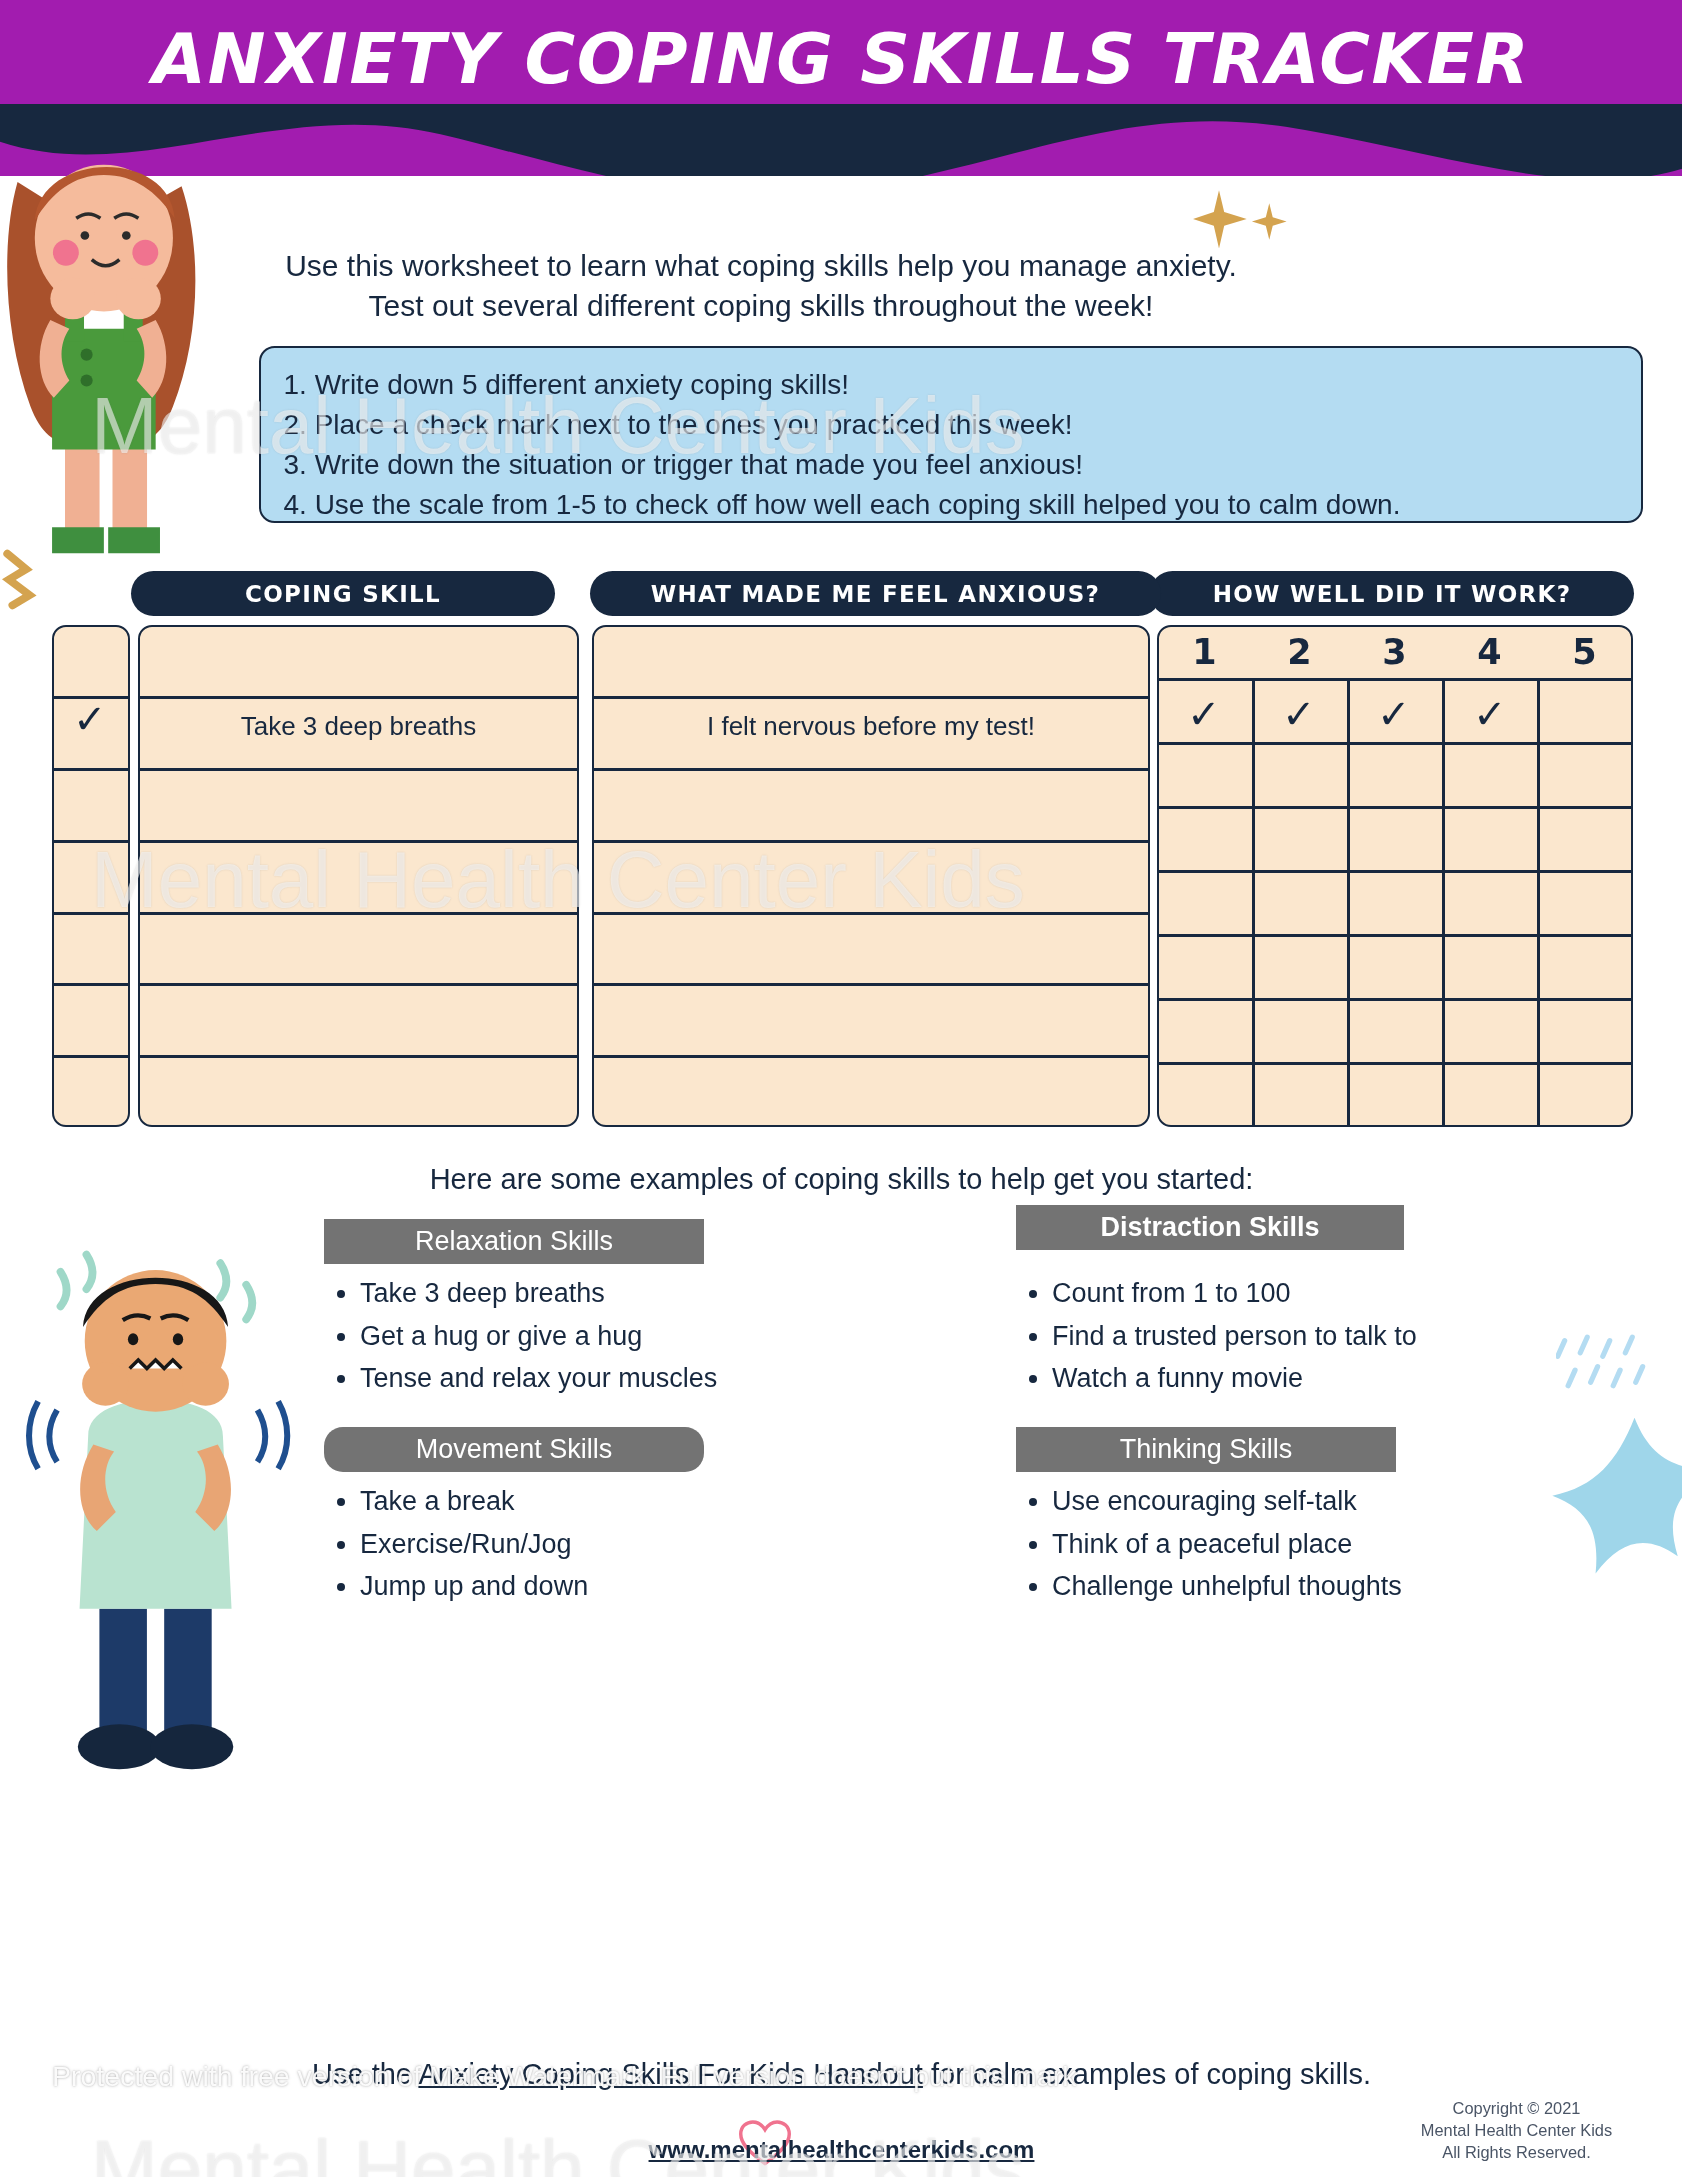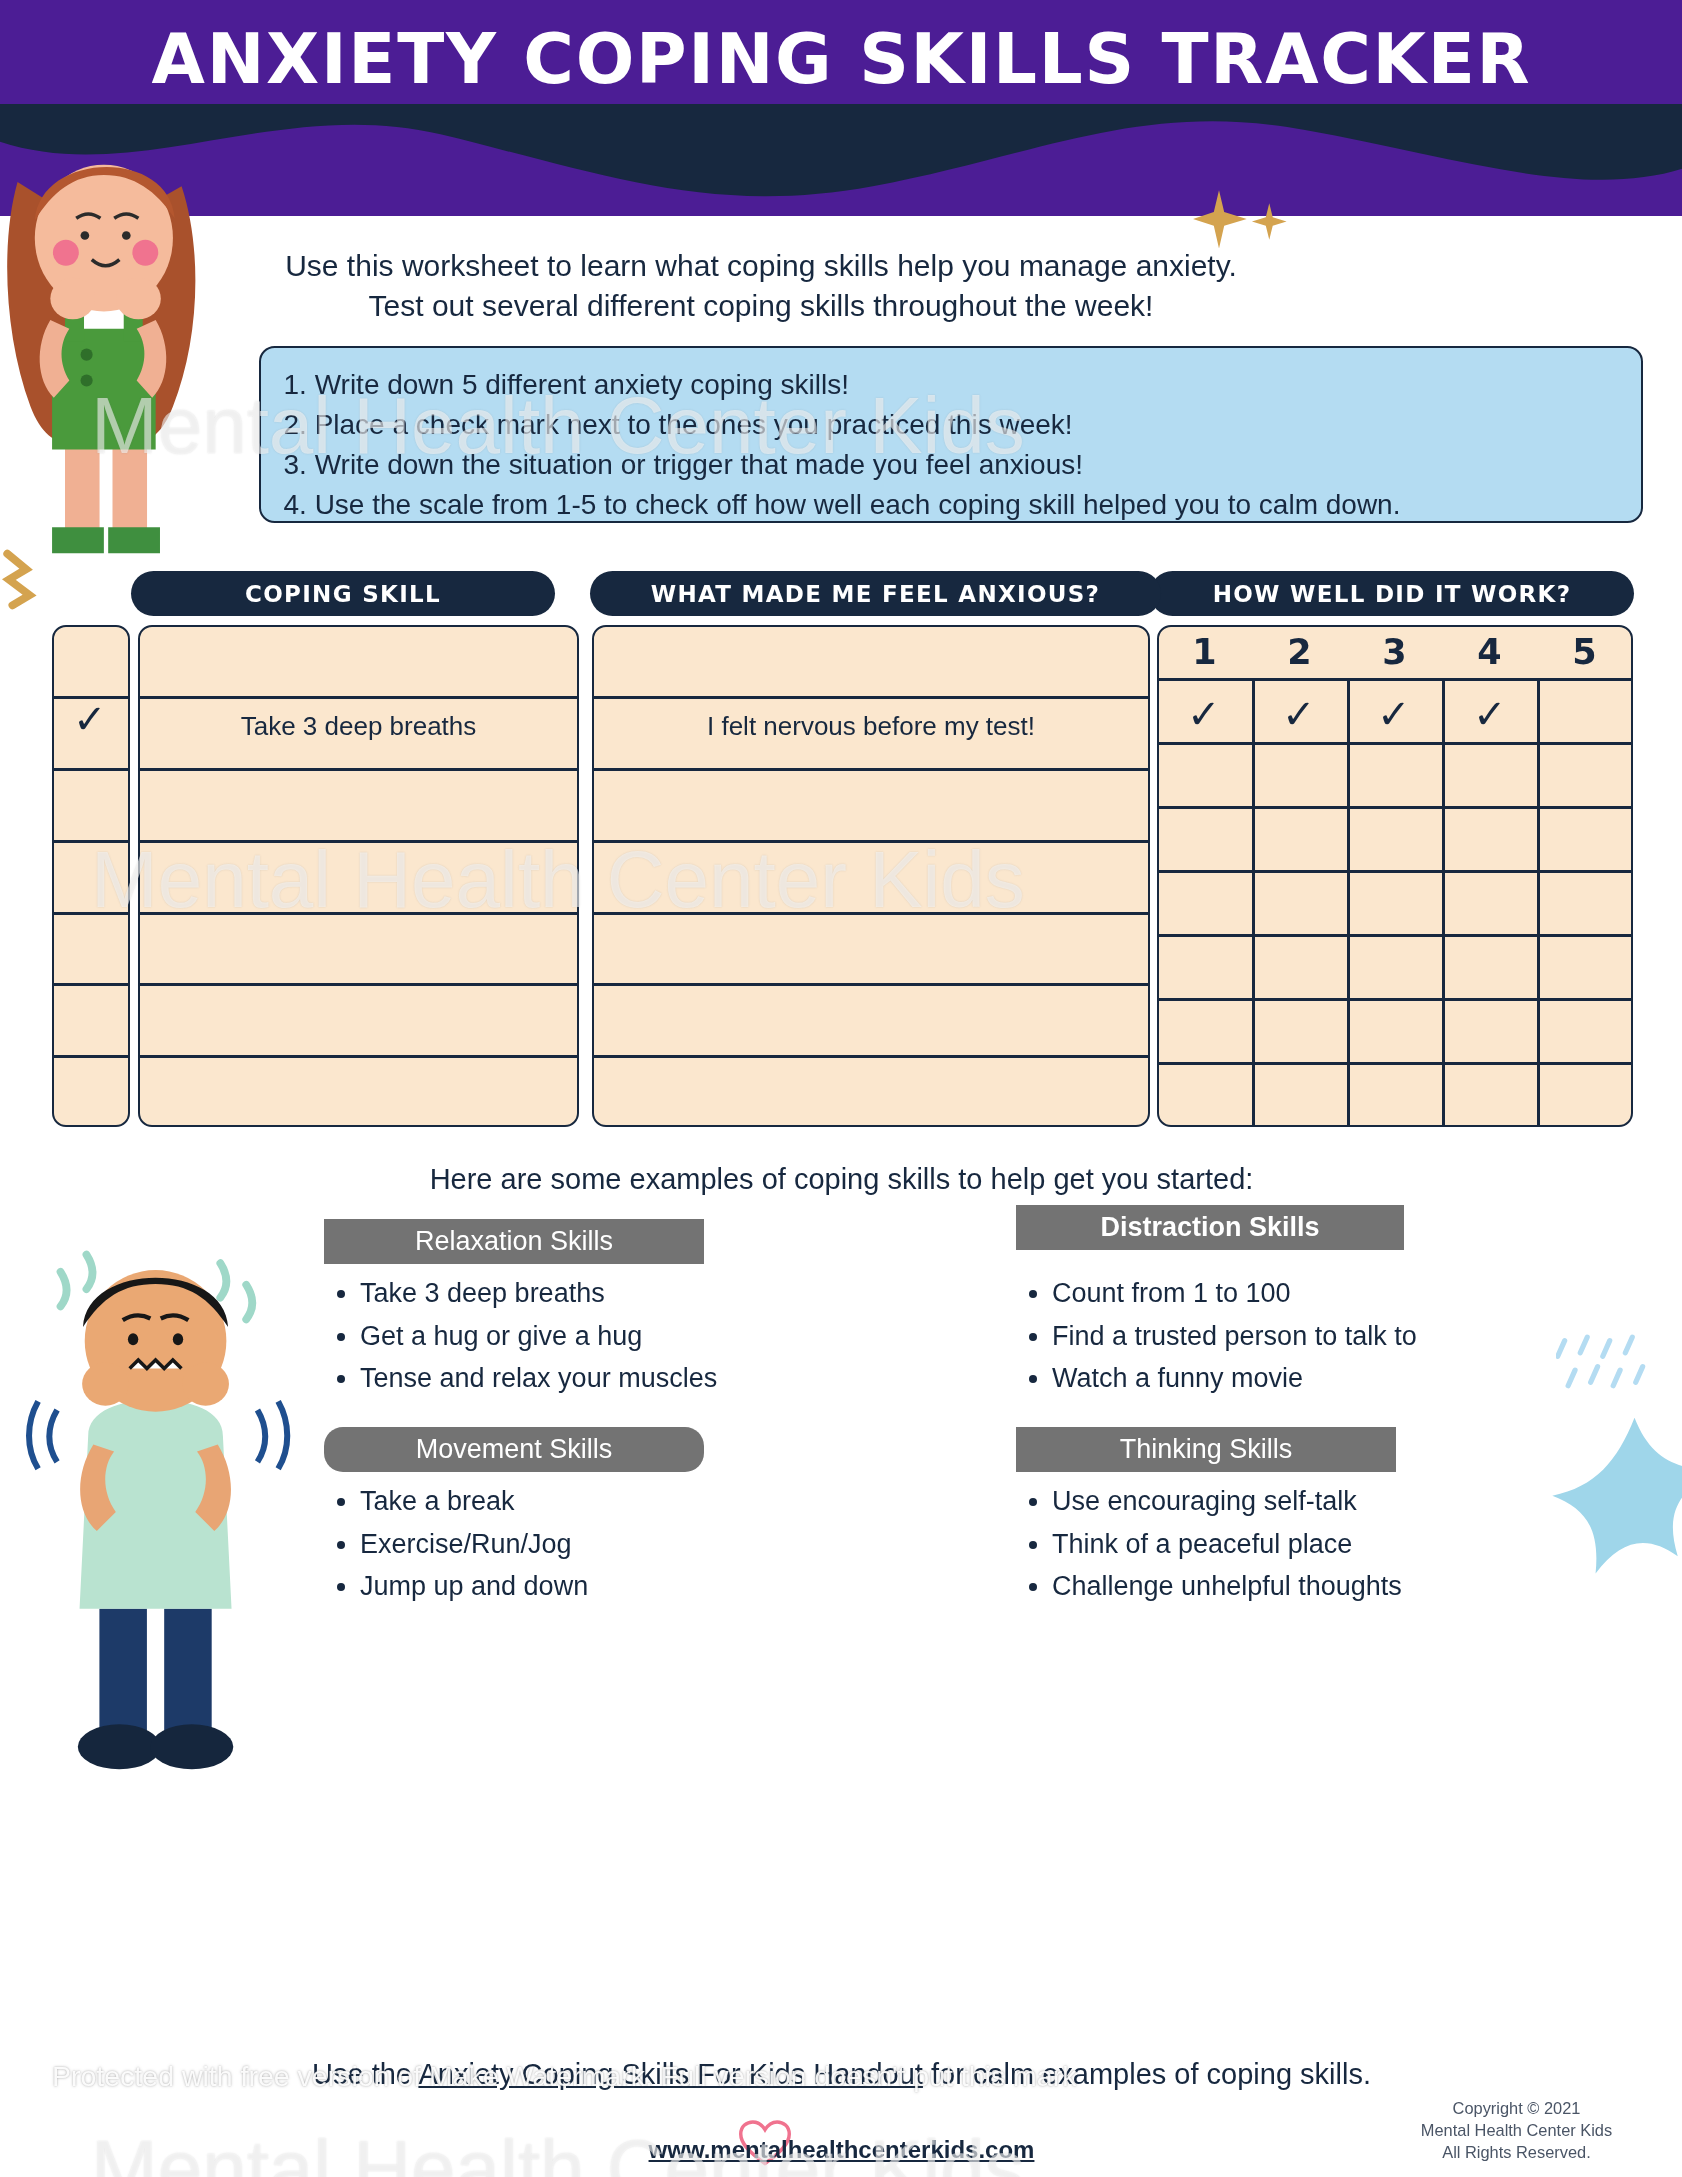--- a/index.html
+++ b/index.html
@@ -12,23 +12,24 @@
     position: relative;
     overflow: hidden;
     color: #15263d;
   }
 
   
   .header {
     position: absolute;
     left: 0; top: 0;
     width: 1683px;
-    height: 216px;
-    background: #4c1d95;
+    height: 176px;
+    background: #a21caf;
     overflow: hidden;
+    font-style: italic;
   }
   .header-title {
     position: absolute;
     left: 0; top: 19px;
     width: 1683px;
     text-align: center;
     font-family: "DejaVu Sans", sans-serif;
     font-weight: bold;
     font-size: 69px;
     letter-spacing: 1.7px;

